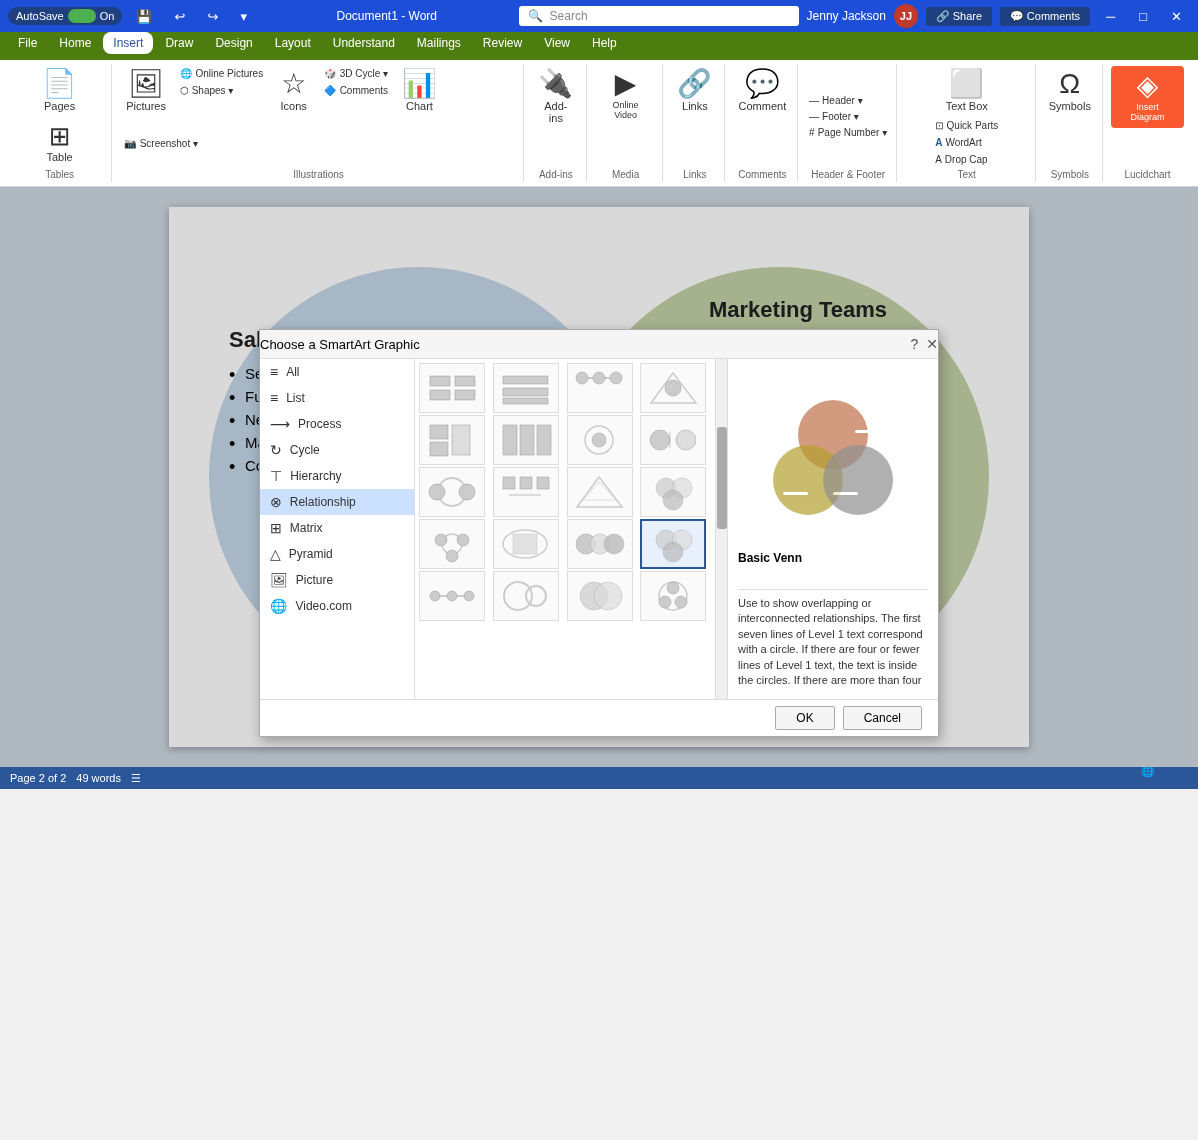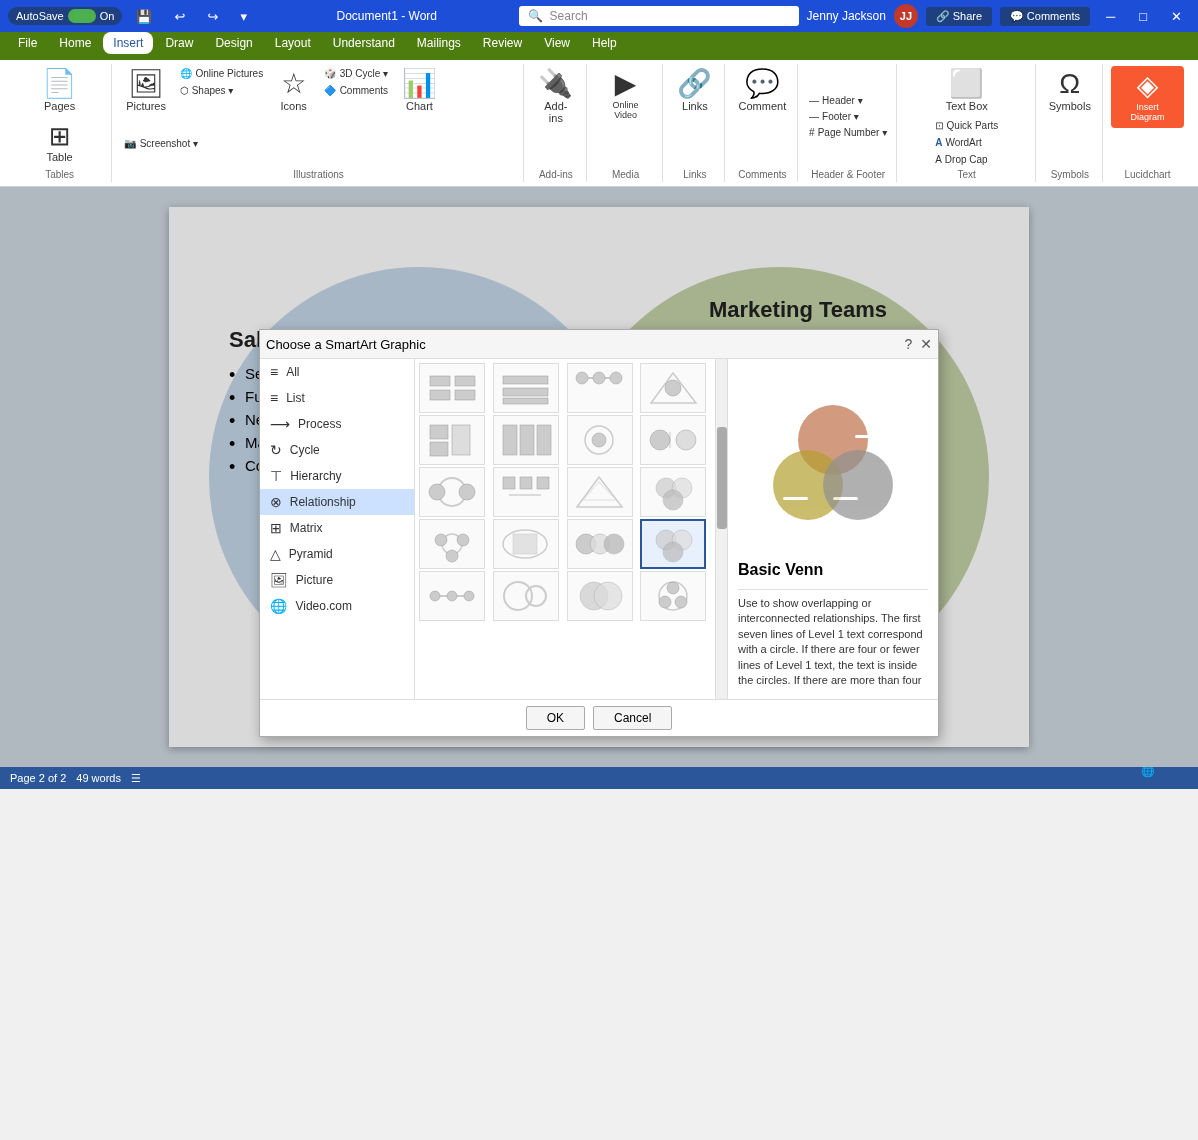--- a/index.html
+++ b/index.html
@@ -192,21 +192,21 @@
     }
     .dialog {
       background: white;
       width: 680px;
       border: 1px solid #aaa;
       box-shadow: 2px 4px 12px rgba(0,0,0,0.3);
     }
     .dialog-title-bar {
       background: #f5f5f5;
       border-bottom: 1px solid #ddd;
-      padding: 6px 6px;
+      padding: 6px 0;
       display: flex;
       justify-content: space-between;
       align-items: center;
       font-size: 13px;
     }
     .dialog-title-bar-right { display: flex; gap: 8px; }
     .dialog-close-btn { cursor: pointer; font-size: 14px; color: #555; background: none; border: none; }
     .dialog-body { display: flex; height: 340px; }
     .dialog-sidebar {
       width: 155px;
@@ -254,27 +254,27 @@
       padding: 10px;
       display: flex;
       flex-direction: column;
     }
     .preview-graphic {
       flex: 1;
       display: flex;
       align-items: center;
       justify-content: center;
     }
-    .preview-title { font-size: 16px; font-weight: bold; margin-bottom: 10px; }
+    .preview-title { font-size: 12px; font-weight: bold; margin-bottom: 24px; }
     .preview-desc { font-size: 11px; color: #333; line-height: 1.4; border-top: 1px solid #ddd; padding-top: 6px; max-height: 100px; overflow-y: auto; }
     .dialog-footer {
       border-top: 1px solid #ddd;
-      padding: 6px 22px;
-      display: flex;
-      justify-content: center;
+      padding: 6px 16px;
+      display: flex;
+      justify-content: flex-end;
       gap: 8px;
     }
     .dialog-btn {
       padding: 4px 20px;
       font-size: 12px;
       cursor: pointer;
       border: 1px solid #aaa;
       background: #f5f5f5;
       border-radius: 2px;
     }

